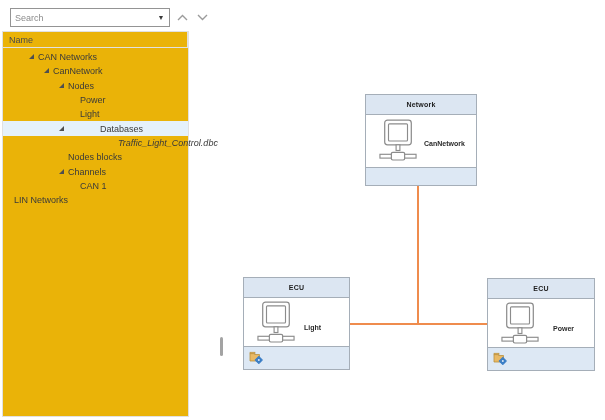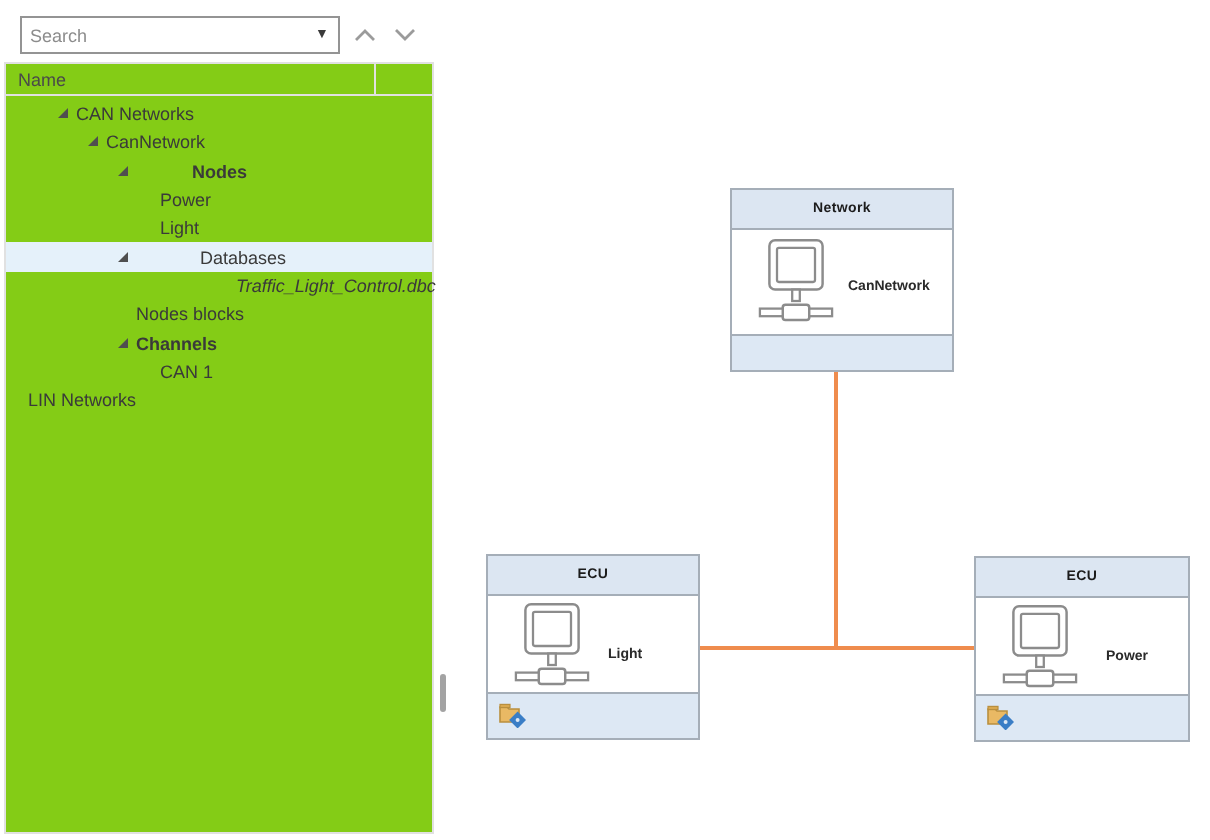--- a/index.html
+++ b/index.html
@@ -26,22 +26,22 @@
   }
   .nav-btn{
     position:absolute;top:10px;width:16px;height:15px;
     display:flex;align-items:center;justify-content:center;cursor:default;
   }
   .nav-btn svg{display:block;}
   #btn-up{left:174px;} #btn-down{left:194px;}
 
   
   .tree-panel{
-    position:absolute;left:2px;top:31px;width:215px;height:386px;
-    border:1px solid #e1e1e1;box-sizing:border-box;background:#84cc16;
+    position:absolute;left:2px;top:31px;width:187px;height:386px;
+    border:1px solid #e1e1e1;box-sizing:border-box;background:#eab308;
   }
   .tree-header{
     position:relative;height:15px;border-bottom:1px solid #e1e1e1;
     display:flex;align-items:center;
   }
   .tree-header .col-name{
     padding-left:6px;font-size:9px;color:#4a4a4a;
   }
   .tree-header .col-sep{
     position:absolute;left:184px;top:0;width:1px;height:100%;background:#e1e1e1;
@@ -128,21 +128,21 @@
       <div class="tree-row">
     <span class="expander" style="left: 26px;"></span>
     <span class="tree-label" style="margin-left: 35px;">CAN Networks</span>
   </div>
       <div class="tree-row">
     <span class="expander" style="left: 41px;"></span>
     <span class="tree-label" style="margin-left: 50px;">CanNetwork</span>
   </div>
       <div class="tree-row">
     <span class="expander" style="left: 56px;"></span>
-    <span class="tree-label" style="margin-left: 93px; font-weight: bold;">Nodes</span>
+    <span class="tree-label" style="margin-left: 65px;">Nodes</span>
   </div>
       <div class="tree-row">
 
     <span class="tree-label" style="margin-left: 77px;">Power</span>
   </div>
       <div class="tree-row">
 
     <span class="tree-label" style="margin-left: 77px;">Light</span>
   </div>
       <div class="tree-row selected">
@@ -152,21 +152,21 @@
       <div class="tree-row">
 
     <span class="tree-label" style="margin-left: 115px; font-style: italic;">Traffic_Light_Control.dbc</span>
   </div>
       <div class="tree-row">
 
     <span class="tree-label" style="margin-left: 65px;">Nodes blocks</span>
   </div>
       <div class="tree-row">
     <span class="expander" style="left: 56px;"></span>
-    <span class="tree-label" style="margin-left: 65px; font-weight: bold;">Channels</span>
+    <span class="tree-label" style="margin-left: 65px;">Channels</span>
   </div>
       <div class="tree-row">
 
     <span class="tree-label" style="margin-left: 77px; text-align: right;">CAN 1</span>
   </div>
       <div class="tree-row">
 
     <span class="tree-label" style="margin-left: 11px;">LIN Networks</span>
   </div>
     </div>

